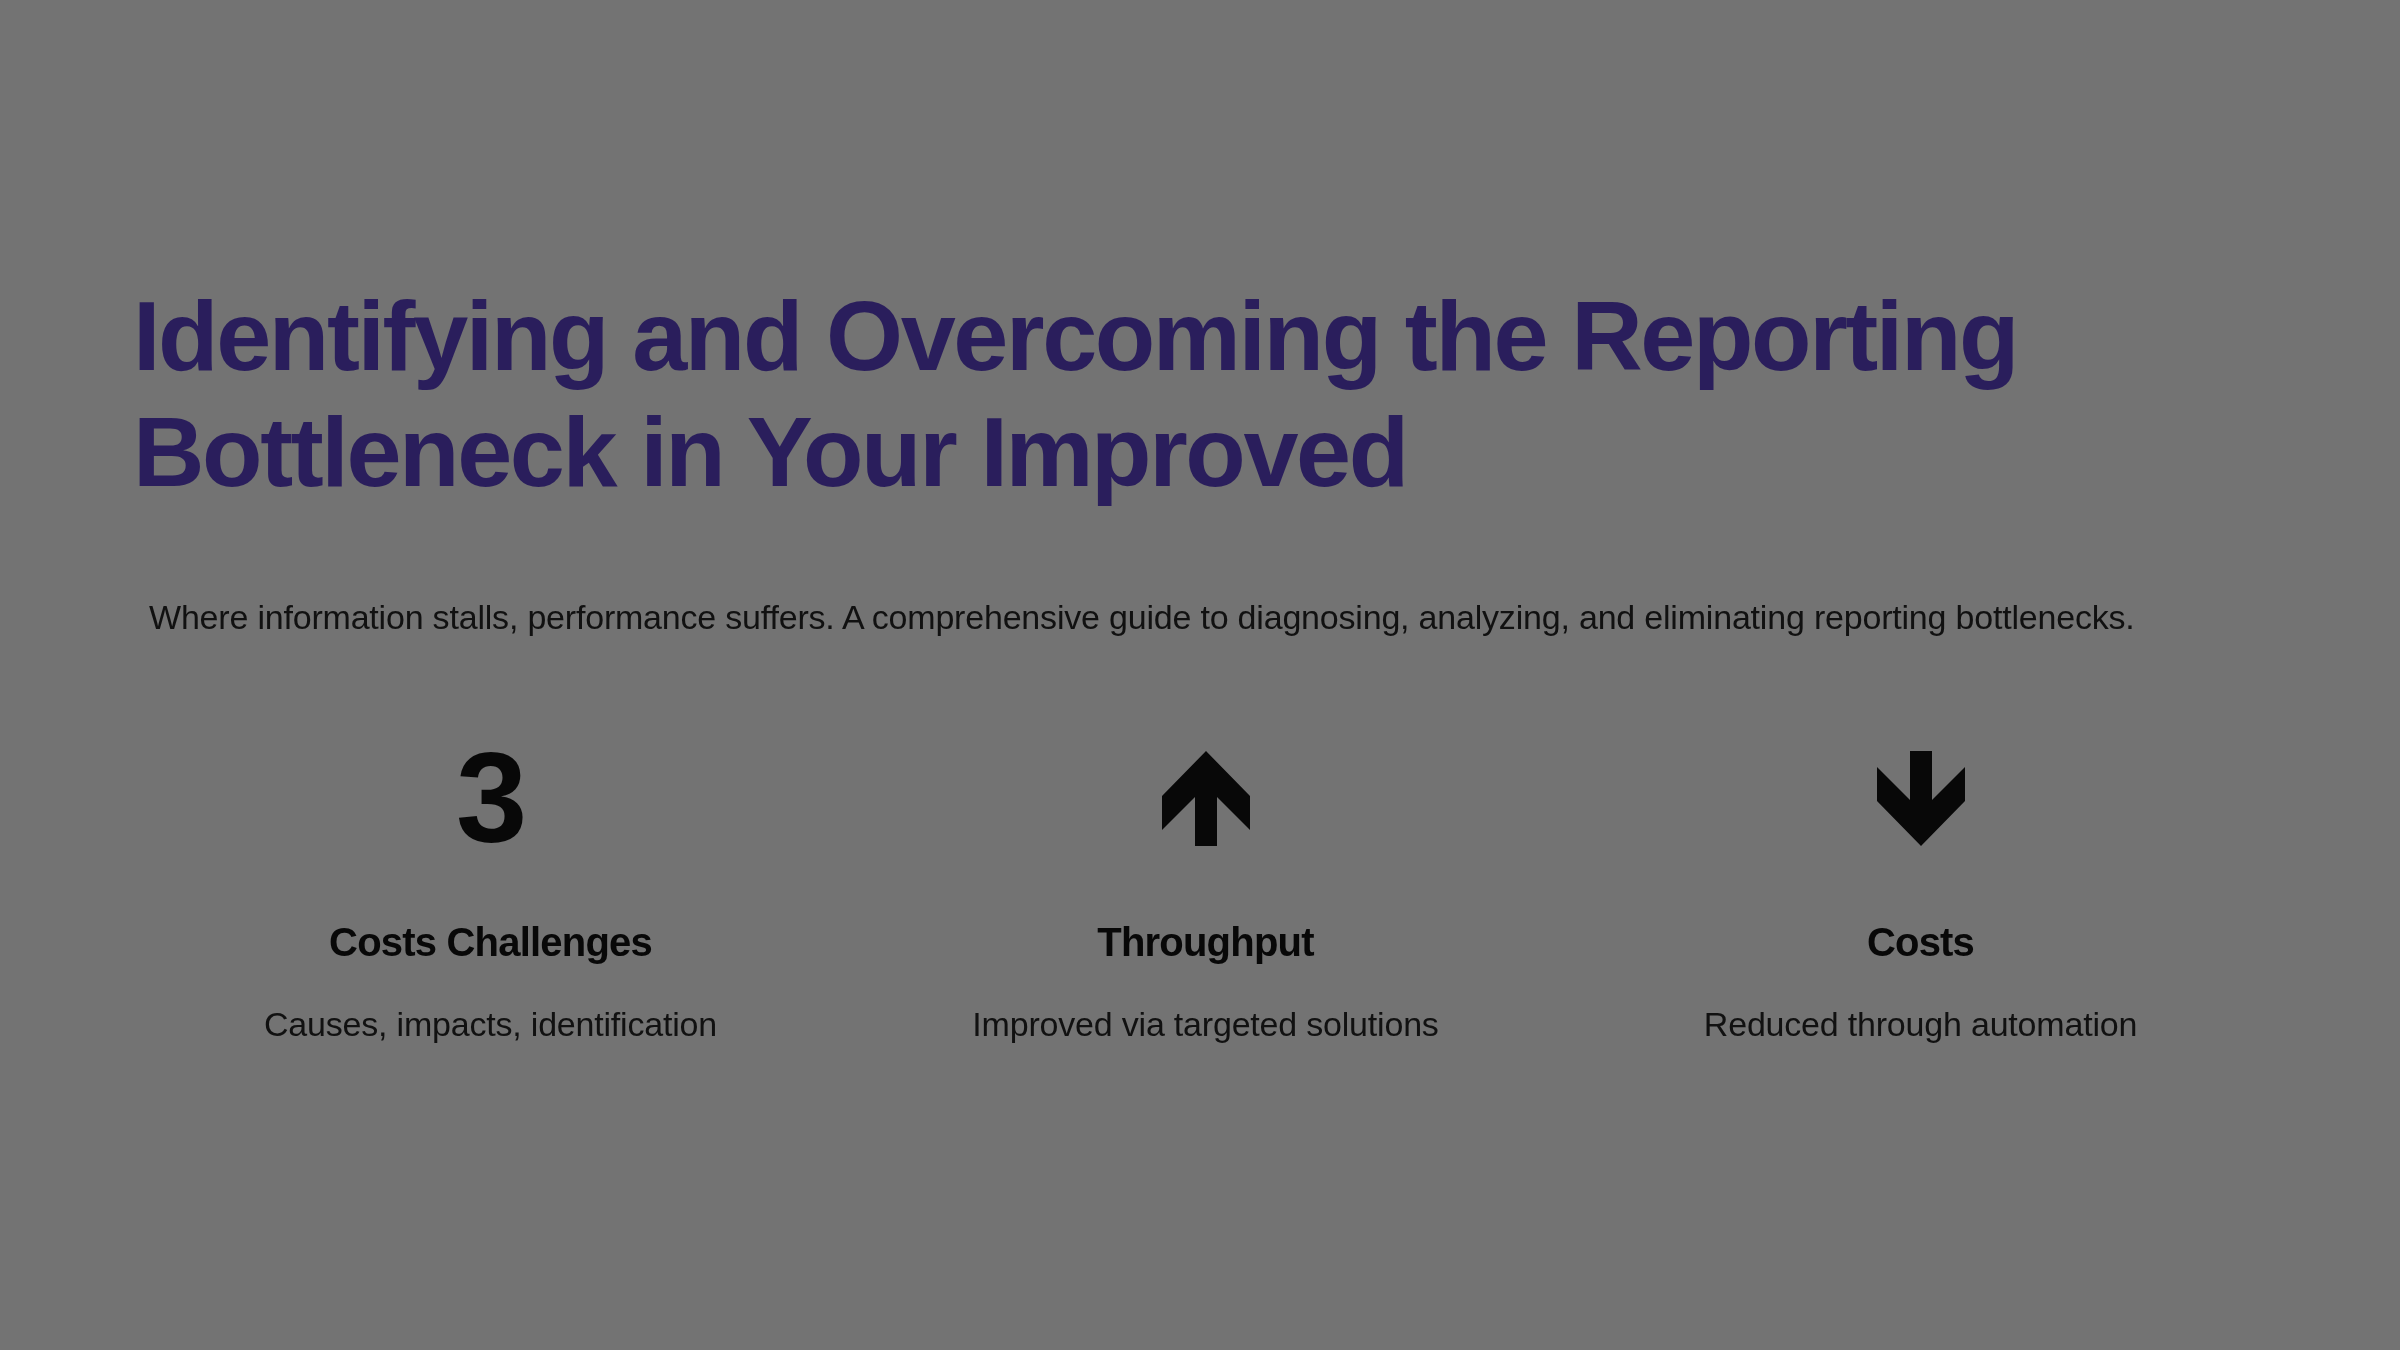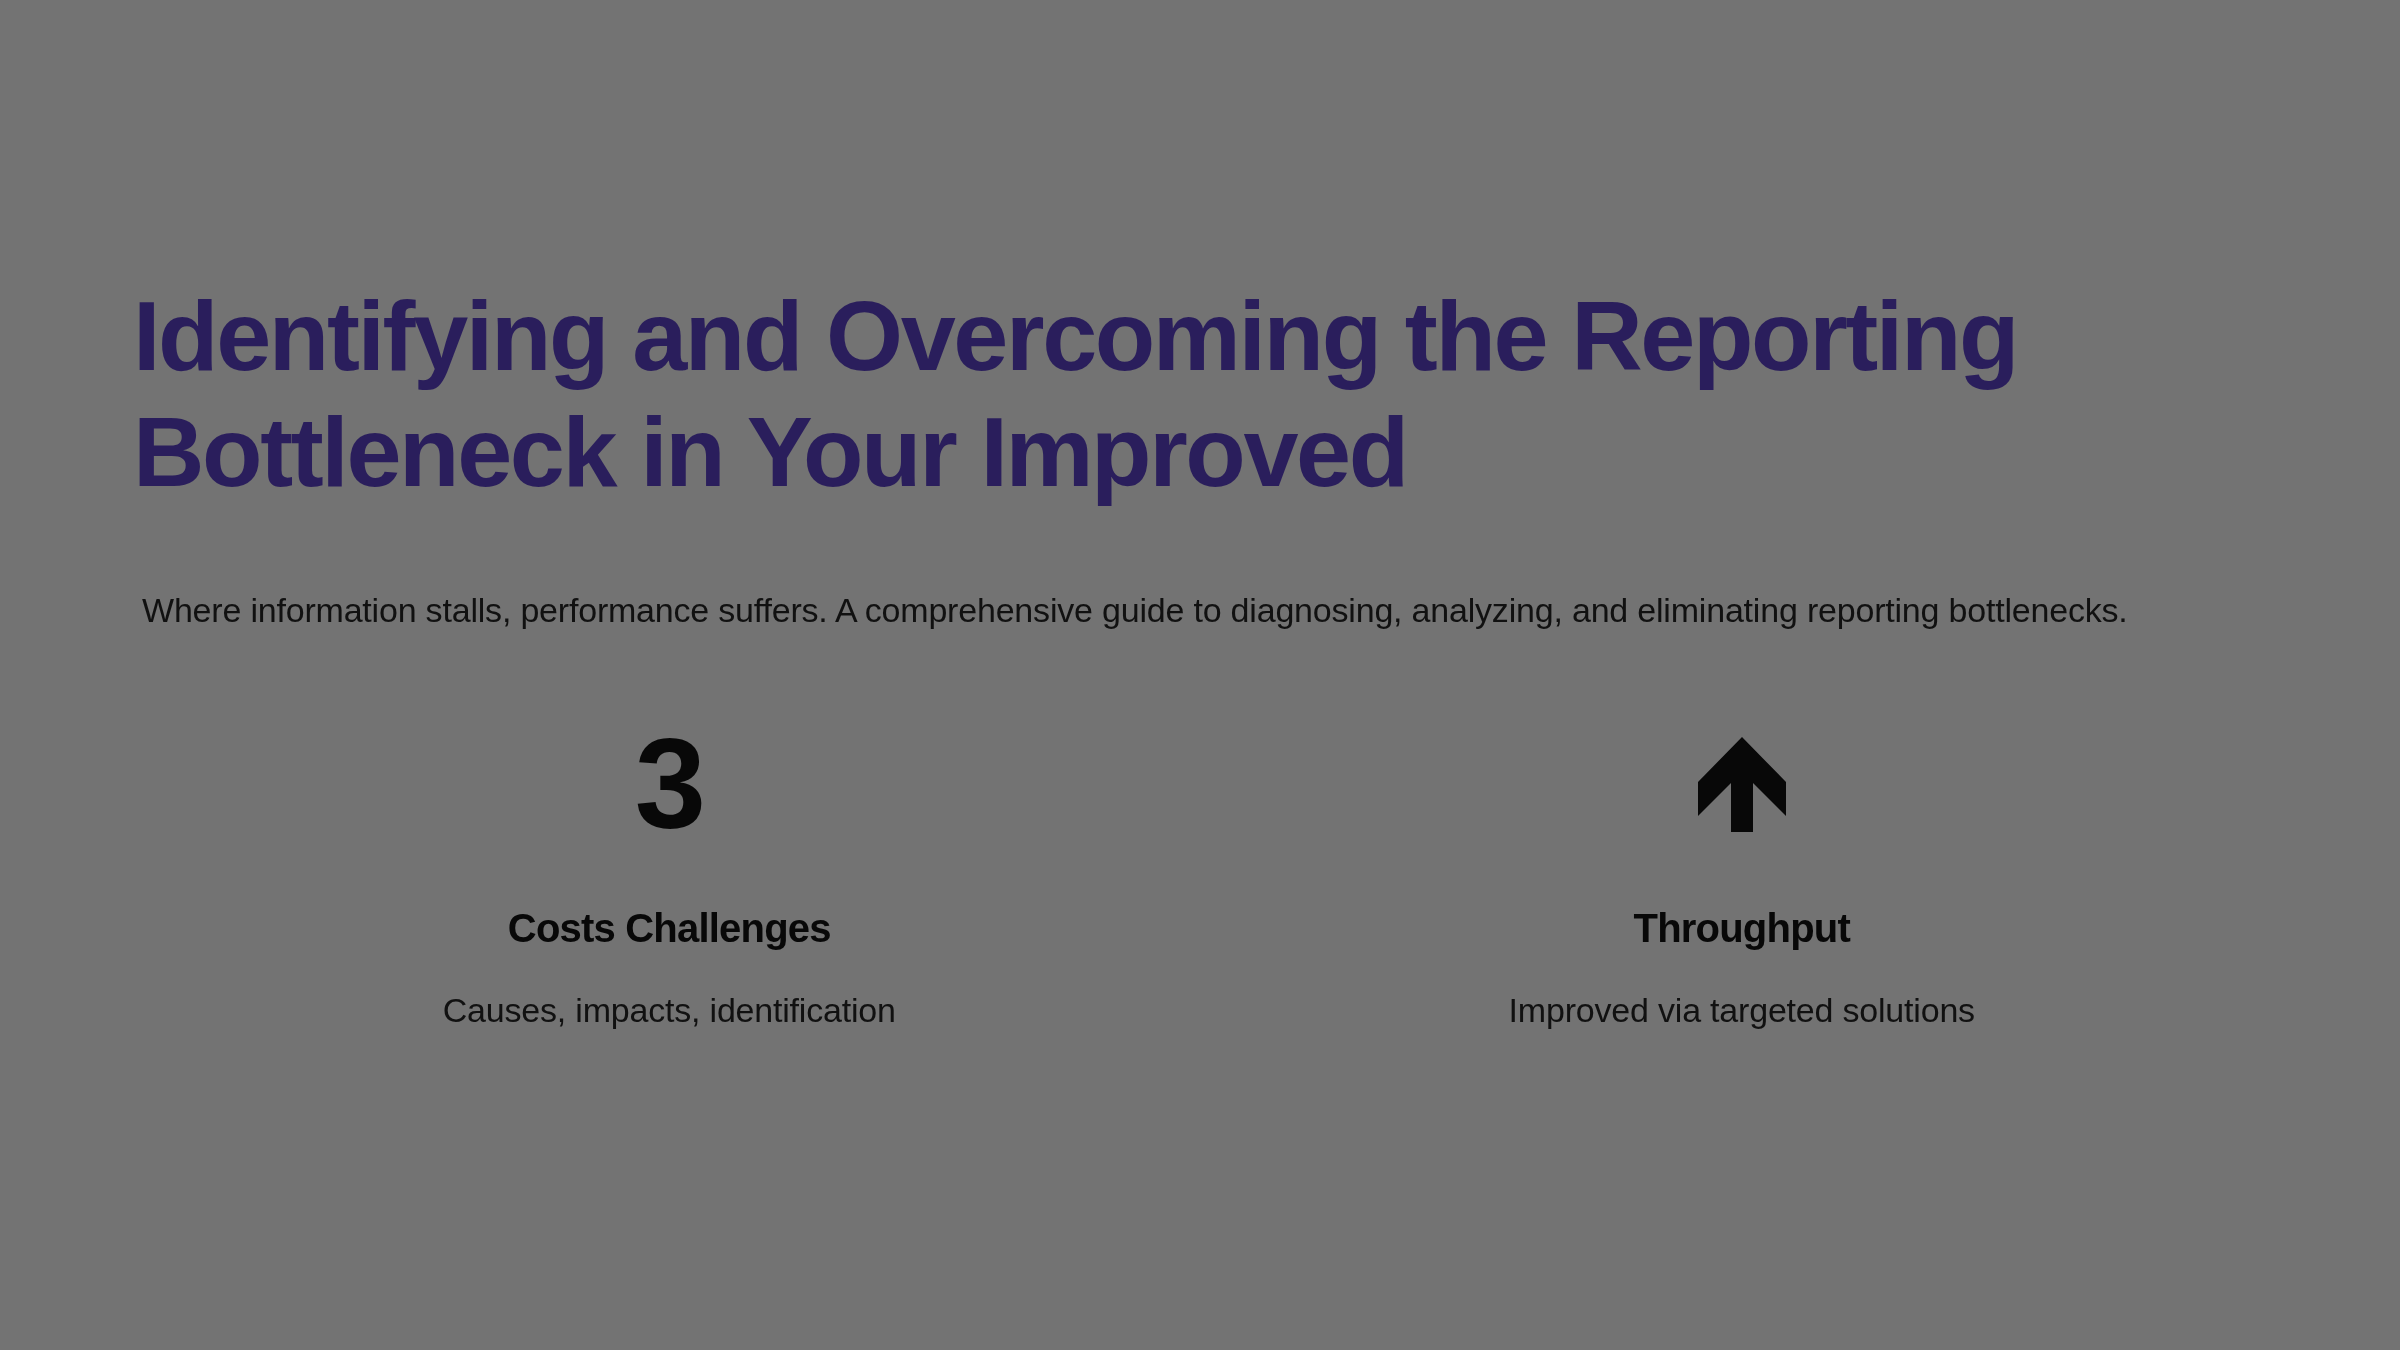--- a/index.html
+++ b/index.html
@@ -39,21 +39,21 @@
     letter-spacing: -2.4px;
     color: #2A1E5C;
     max-width: 1900px;
   }
   .title-line {
     display: block;
   }
 
   
   .subtitle {
-    margin: 9px;
+    margin: 16px;
     padding-top: 62px;
     font-size: 34px;
     line-height: 58px;
     font-weight: 400;
     letter-spacing: -0.2px;
     color: #111111;
     max-width: 2100px;
   }
 
   
@@ -136,16 +136,25 @@
       <div class="stat">
         <div class="stat-visual">
           <svg class="stat-arrow" viewBox="0 0 88 95" aria-hidden="true">
             <path fill="currentColor" d="M44 0 L88 45 L88 79 L55 46 L55 95 L33 95 L33 46 L0 79 L0 45 Z"></path>
           </svg>
         </div>
         <div class="stat-label">Throughput</div>
         <div class="stat-desc">Improved via targeted solutions</div>
       </div>
 
+      <div class="stat">
+        <div class="stat-visual">
+          <svg class="stat-arrow" viewBox="0 0 88 95" aria-hidden="true">
+            <path fill="currentColor" d="M44 95 L88 50 L88 16 L55 49 L55 0 L33 0 L33 49 L0 16 L0 50 Z"></path>
+          </svg>
+        </div>
+        <div class="stat-label">Costs</div>
+        <div class="stat-desc">Reduced through automation</div>
+      </div>
 
     </div>
   </div>
 </div>
 
 </body></html>

